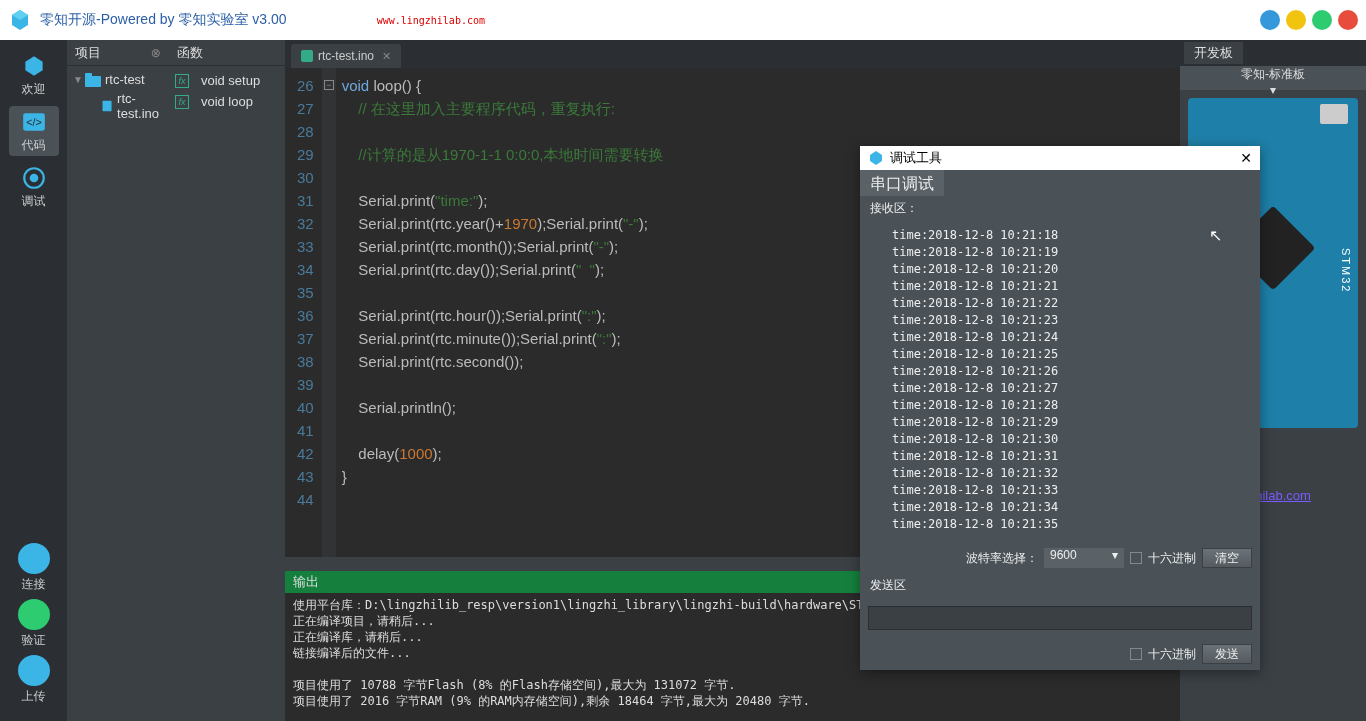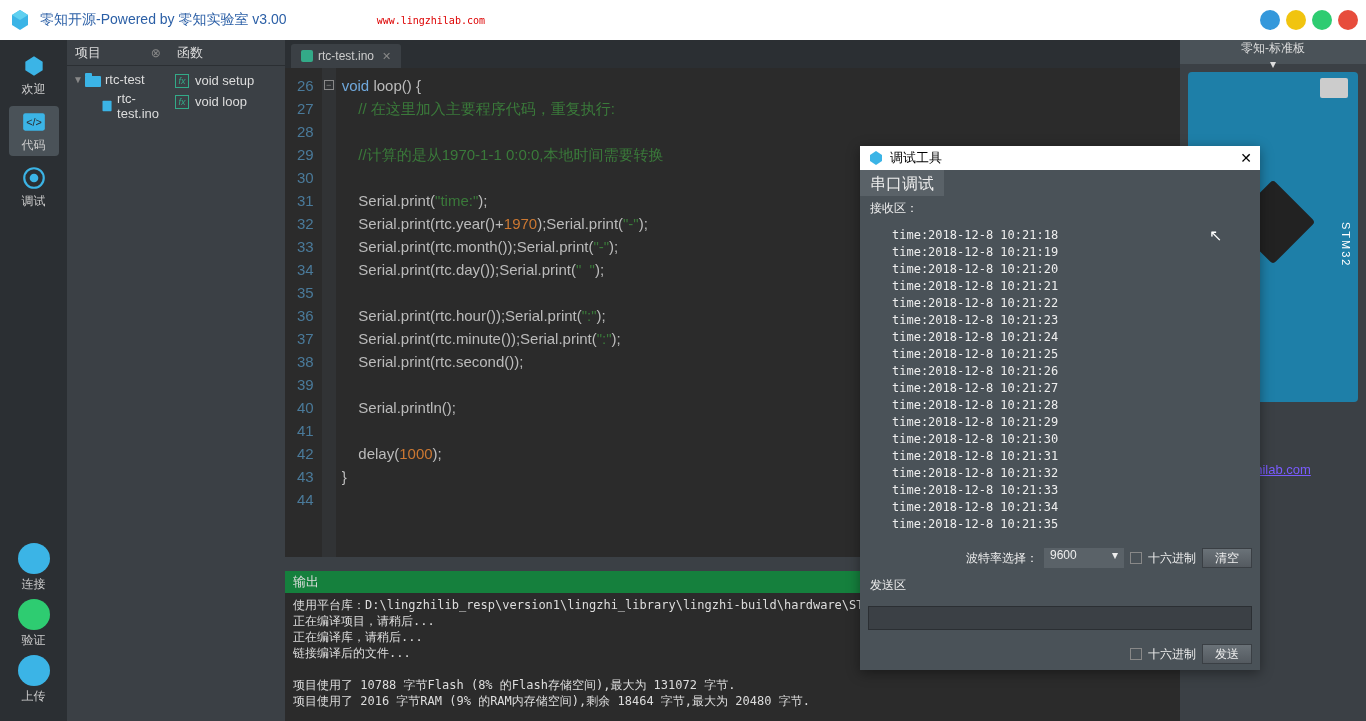--- a/index.html
+++ b/index.html
@@ -38,21 +38,21 @@
 .tree { padding:4px 6px; color:#ddd; font-size:13px; }
 .tree-row { display:flex; align-items:center; padding:2px 0; cursor:pointer; }
 .tree-arrow { width:12px; color:#888; font-size:10px; }
 .tree-icon { width:16px; height:14px; margin-right:4px; }
 .tree-indent { margin-left:28px; }
 
 
 .functions { width:218px; background:#3b4045; flex:0 0 auto; }
 .func-body { padding:4px 6px; }
 .func-row { display:flex; align-items:center; color:#ddd; font-size:13px; padding:3px 0; cursor:pointer; }
-.func-icon { width:14px; height:14px; border:1px solid #3a8; color:#3a8; font-size:9px; display:flex; align-items:center; justify-content:center; margin-right:6px; font-style:italic; }
+.func-icon { width:14px; height:14px; border:1px solid #3a8; color:#3a8; font-size:9px; display:flex; align-items:center; justify-content:center; margin-right:12px; font-style:italic; }
 
 
 .editor-area { flex:1; display:flex; flex-direction:column; min-width:0; }
 .tabbar { height:28px; background:#2b2f33; display:flex; align-items:flex-end; padding-left:6px; }
 .tab { height:24px; background:#3b4045; color:#ccc; font-size:12px; display:flex; align-items:center; padding:0 10px; cursor:pointer; border-top-left-radius:3px; border-top-right-radius:3px; }
 .tab-icon { width:12px; height:12px; background:#3a8; border-radius:2px; margin-right:5px; }
 .tab-close { margin-left:8px; color:#888; font-size:11px; }
 .code { flex:1; background:#2b2b2b; display:flex; font-family:Consolas,monospace; font-size:15px; line-height:23px; overflow:hidden; position:relative; }
 .gutter { background:#2b2b2b; color:#666; text-align:right; padding:6px 8px 0 12px; user-select:none; }
 .gutter .ln { color:#4a7a9a; }
@@ -235,20 +235,23 @@
           <div class="fold-mark">−</div>
         </div>
       <div class="code-body" id="code-body"><div><span class="kw">void</span> loop() {</div><div>    <span class="cmt">// 在这里加入主要程序代码，重复执行:</span></div><div>&nbsp;</div><div>    <span class="cmt">//计算的是从1970-1-1 0:0:0,本地时间需要转换</span></div><div>&nbsp;</div><div>    Serial.print(<span class="str">"time:"</span>);</div><div>    Serial.print(rtc.year()+<span class="num">1970</span>);Serial.print(<span class="str">"-"</span>);</div><div>    Serial.print(rtc.month());Serial.print(<span class="str">"-"</span>);</div><div>    Serial.print(rtc.day());Serial.print(<span class="str">"  "</span>);</div><div>&nbsp;</div><div>    Serial.print(rtc.hour());Serial.print(<span class="str">":"</span>);</div><div>    Serial.print(rtc.minute());Serial.print(<span class="str">":"</span>);</div><div>    Serial.print(rtc.second());</div><div>&nbsp;</div><div>    Serial.println();</div><div>&nbsp;</div><div>    delay(<span class="num">1000</span>);</div><div>}</div><div>&nbsp;</div></div>
     </div>
     <div class="editor-scroll"></div>
     <div class="output-header"><span>输出</span></div>
     <div class="output" id="output">使用平台库：D:\lingzhilib_resp\version1\lingzhi_library\lingzhi-build\hardware\STM32\STM32F1<br>正在编译项目，请稍后...<br>正在编译库，请稍后...<br>链接编译后的文件...<br>&nbsp;<br>项目使用了 10788 字节Flash (8% 的Flash存储空间),最大为 131072 字节.<br>项目使用了 2016 字节RAM   (9% 的RAM内存储空间),剩余 18464 字节,最大为 20480 字节.</div>
   </div>
 
   <div class="board-panel">
+    <div class="board-tab">
+      <div class="board-tab-inner">开发板</div>
+    </div>
     <div class="board-select">
       <span>零知-标准板</span>
       <span>▾</span>
     </div>
     <div class="board-img">
       <div class="pcb">
         <div class="pcb-usb"></div>
         <div class="pcb-chip"></div>
         <div class="pcb-label">STM32</div>
       </div>

